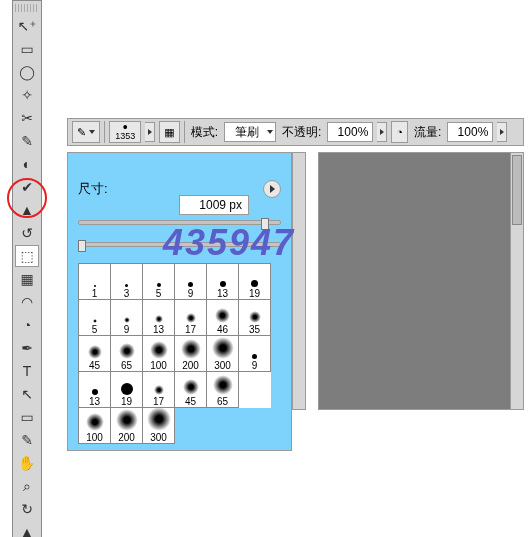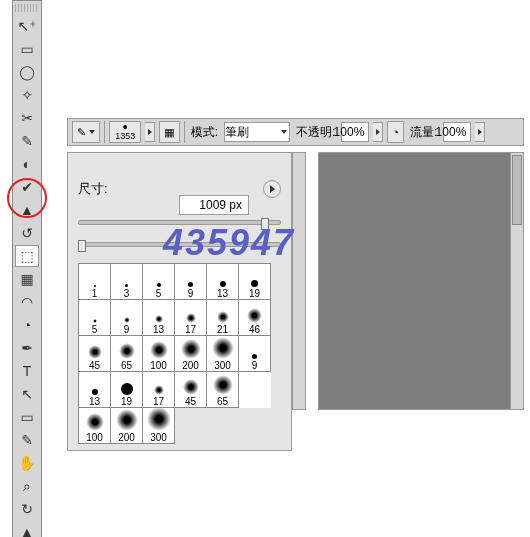--- a/index.html
+++ b/index.html
@@ -12,28 +12,28 @@
   .tool.selected { background: #fff; border: 1px solid #999; }
 
   .red-circle { position: absolute; left: 7px; top: 178px; width: 40px; height: 40px; border: 2px solid #e62020; border-radius: 50%; pointer-events: none; z-index: 5; }
 
   
   .options-bar { position: absolute; left: 67px; top: 118px; right: 6px; height: 28px; background: #d6d6d6; border: 1px solid #9a9a9a; display: flex; align-items: center; padding: 0 4px; gap: 4px; }
   .opt-btn { height: 22px; background: #e8e8e8; border: 1px solid #9a9a9a; display: flex; align-items: center; justify-content: center; padding: 0 4px; font-size: 11px; cursor: pointer; }
   .dd-tri { width: 6px; height: 4px; margin-left: 3px; }
   .dd-tri::before { content: ""; display: block; border-left: 3px solid transparent; border-right: 3px solid transparent; border-top: 4px solid #333; }
   .opt-label { font-size: 12px; color: #000; padding: 0 2px; }
-  .opt-select { height: 20px; border: 1px solid #9a9a9a; background: #fff; display: flex; align-items: center; padding: 0 2px 0 0; cursor: pointer; gap: 24px; }
-  .opt-pct { width: 28px; height: 20px; border: 1px solid #9a9a9a; background: #fff; text-align: right; padding: 0 4px; display: flex; align-items: center; justify-content: flex-end; }
+  .opt-select { height: 20px; border: 1px solid #9a9a9a; background: #fff; display: flex; align-items: center; padding: 0 2px 0 10px; cursor: pointer; }
+  .opt-pct { width: 46px; height: 20px; border: 1px solid #9a9a9a; background: #fff; text-align: right; padding: 0 4px; display: flex; align-items: center; justify-content: flex-end; }
   .side-tri { width: 10px; height: 20px; border:1px solid #9a9a9a; border-left:none; background:#e8e8e8; display:flex; align-items:center; justify-content:center; cursor:pointer; }
   .side-tri::before { content:""; border-top:3px solid transparent; border-bottom:3px solid transparent; border-left:4px solid #333; }
   .sep { width:1px; height:22px; background:#9a9a9a; }
 
   
-  .panel { position: absolute; left: 67px; top: 152px; width: 225px; background: #e5e5e5; border: 1px solid #9a9a9a; padding: 10px 10px 6px; }
+  .panel { position: absolute; left: 67px; top: 152px; width: 225px; background: #7dd3fc; border: 1px solid #9a9a9a; padding: 10px 10px 6px; }
   .row { display: flex; align-items: center; margin-bottom: 4px; }
   .row-label { width: 60px; font-size: 13px; }
   .row-val { width: 70px; height: 20px; border: 1px solid #9a9a9a; background: #fff; text-align: right; padding: 0 6px; display:flex; align-items:center; justify-content:flex-end;margin-top:32px; }
   .play-btn { width:18px; height:18px; border:1px solid #9a9a9a; border-radius:50%; background:#e8e8e8; display:flex; align-items:center; justify-content:center; margin-left:14px; cursor:pointer; }
   .play-btn::before { content:""; border-top:4px solid transparent; border-bottom:4px solid transparent; border-left:5px solid #333; }
   .slider-track { position:relative; height:12px; margin: 2px 0 10px; }
   .slider-track::before { content:""; position:absolute; left:0; right:0; top:1px; height:3px; background:#c4c4c4; border:1px solid #9a9a9a; border-radius:2px; }
   .slider-thumb { position:absolute; top:-1px; width:8px; height:12px; background:#e8e8e8; border:1px solid #777; }
 
   .brush-grid-wrap { margin-top: 6px; }
@@ -175,26 +175,26 @@
         </div>
         <div class="brush-cell">
           <div class="brush-soft" style="width: 8px; height: 8px; margin-top: 7px;"></div>
           <div class="brush-label">13</div>
         </div>
         <div class="brush-cell">
           <div class="brush-soft" style="width: 10px; height: 10px; margin-top: 6px;"></div>
           <div class="brush-label">17</div>
         </div>
         <div class="brush-cell">
-          <div class="brush-soft" style="width: 12px; height: 12px; margin-top: 5px;"></div>
-          <div class="brush-label">21</div>
-        </div>
-        <div class="brush-cell">
           <div class="brush-soft" style="width: 15px; height: 15px; margin-top: 3.5px;"></div>
           <div class="brush-label">46</div>
+        </div>
+        <div class="brush-cell">
+          <div class="brush-soft" style="width: 12px; height: 12px; margin-top: 5px;"></div>
+          <div class="brush-label">35</div>
         </div>
         <div class="brush-cell">
           <div class="brush-soft" style="width: 14px; height: 14px; margin-top: 4px;"></div>
           <div class="brush-label">45</div>
         </div>
         <div class="brush-cell">
           <div class="brush-soft" style="width: 16px; height: 16px; margin-top: 3px;"></div>
           <div class="brush-label">65</div>
         </div>
         <div class="brush-cell">

